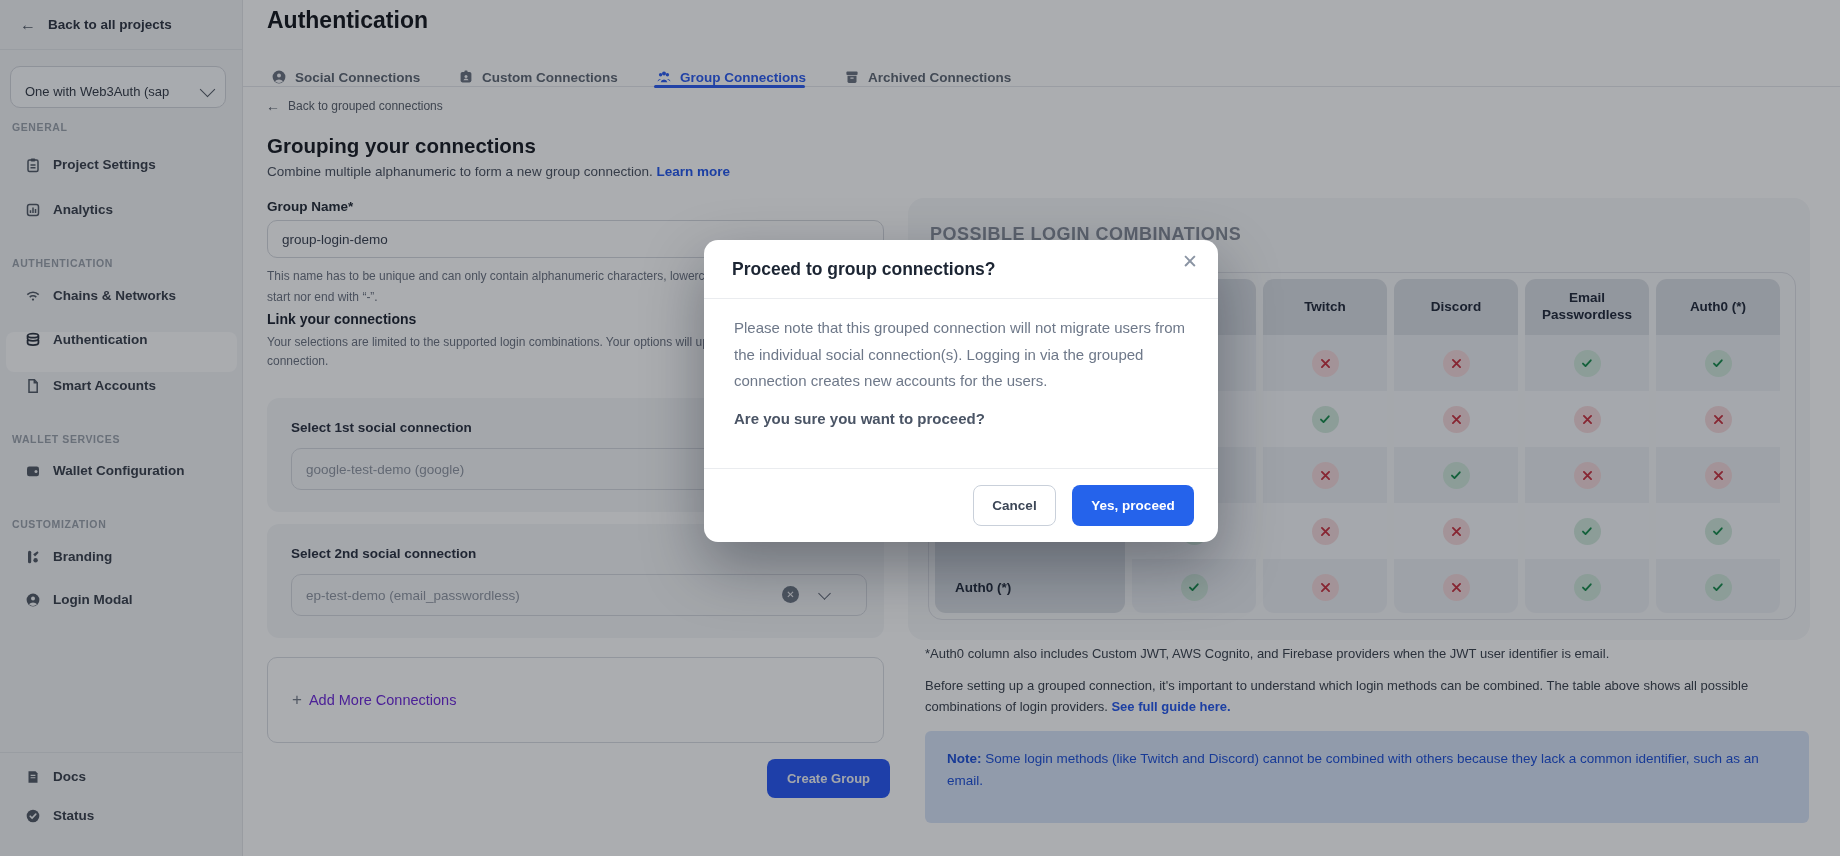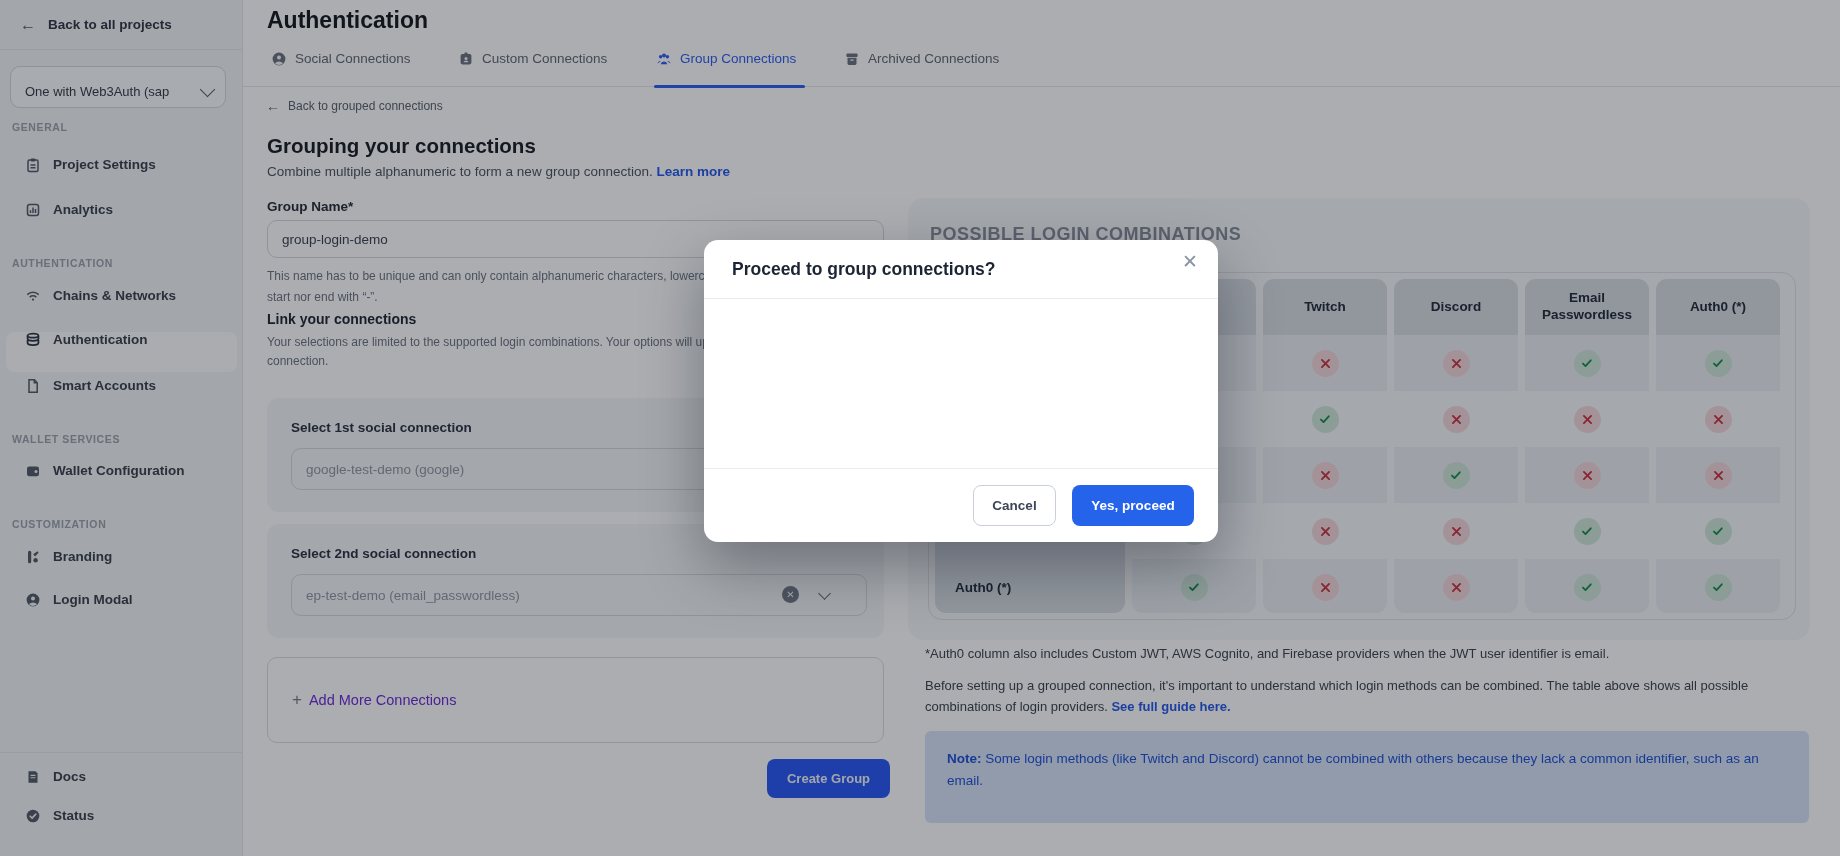--- a/index.html
+++ b/index.html
@@ -16,21 +16,21 @@
   .chev{width:10px;height:10px;border-right:1.8px solid #525a66;border-bottom:1.8px solid #525a66;transform:rotate(45deg);margin-top:-4px;flex:none;}
   .sb-section{position:absolute;left:12px;font-size:10.5px;font-weight:700;letter-spacing:.6px;color:#9aa1ab;}
   .nav-item{position:absolute;left:6px;width:231px;height:40px;display:flex;gap:12px;padding-left:19px;box-sizing:border-box;border-radius:8px;cursor:pointer;}
   .nav-item .lbl{font-size:13.5px;font-weight:700;color:#39404c;}
   .nav-item.active{background:rgba(255,255,255,.82);}
   .icn{width:16px;height:16px;flex:none;display:block;}
   .icn path,.icn rect,.icn circle,.icn ellipse{vector-effect:non-scaling-stroke;}
   
   #page-title{left:267px;top:7px;font-size:23px;font-weight:800;color:#13161d;}
   #tabbar-line{left:243px;top:86px;width:1597px;height:1px;background:#e5e7eb;}
-  .tab{position:absolute;top:51px;height:34px;display:flex;align-items:flex-start;gap:8px;font-size:13.5px;font-weight:400;color:#5f6774;cursor:pointer;}
+  .tab{position:absolute;top:51px;height:34px;display:flex;align-items:flex-end;gap:8px;font-size:13.5px;font-weight:700;color:#5f6774;cursor:pointer;}
   .tab svg{color:#6b7280;}
   .tab.active{color:#2b5bf0;}
   .tab.active svg{color:#2b5bf0;}
   #tab-underline{left:654px;top:85px;width:151px;height:3px;background:#2b5bf0;border-radius:2px;}
   
   .back-link{left:266px;top:98px;display:flex;align-items:center;gap:8px;cursor:pointer;}
   .back-link .arr{font-size:14px;color:#59606c;}
   .back-link .txt{font-size:12px;color:#59606c;}
   #grouping-h{left:267px;top:134px;font-size:20.5px;font-weight:800;color:#171b23;}
   #grouping-sub{left:267px;top:164px;font-size:13.5px;color:#4b5260;}
@@ -488,19 +488,23 @@
     <a class="lnk">See full guide here.</a>
   </div>
 
   <div id="dim" class="abs"></div>
 
   <div id="modal" class="abs">
     <div class="hdr">
       <span class="ttl">Proceed to group connections?</span>
     </div>
     <span id="modal-close">✕</span>
+    <div class="body">
+      <p>Please note that this grouped connection will not migrate users from the individual social connection(s). Logging in via the grouped connection creates new accounts for the users.</p>
+      <div class="q">Are you sure you want to proceed?</div>
+    </div>
     <div class="ftr">
       <button id="cancel-btn" class="btn">Cancel</button>
       <button id="confirm-btn" class="btn">Yes, proceed</button>
     </div>
   </div>
 
 </div>
 
 </body></html>

